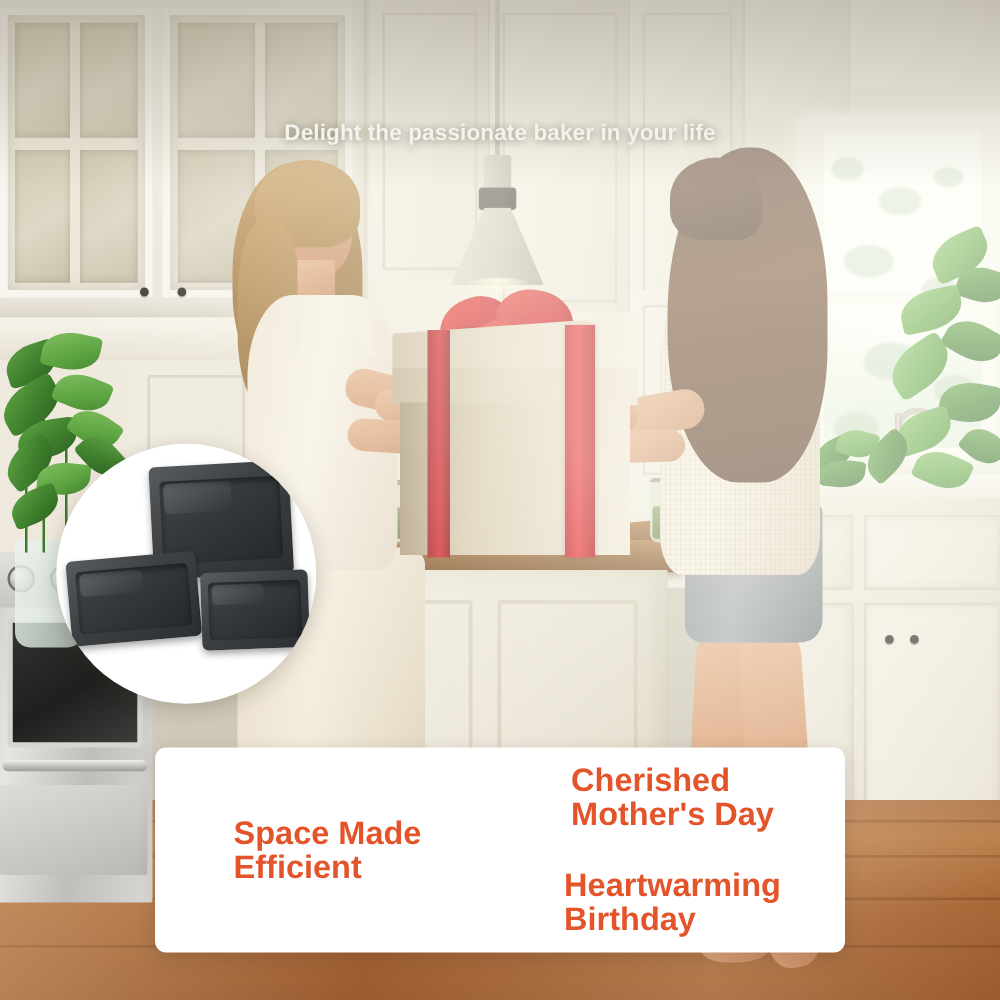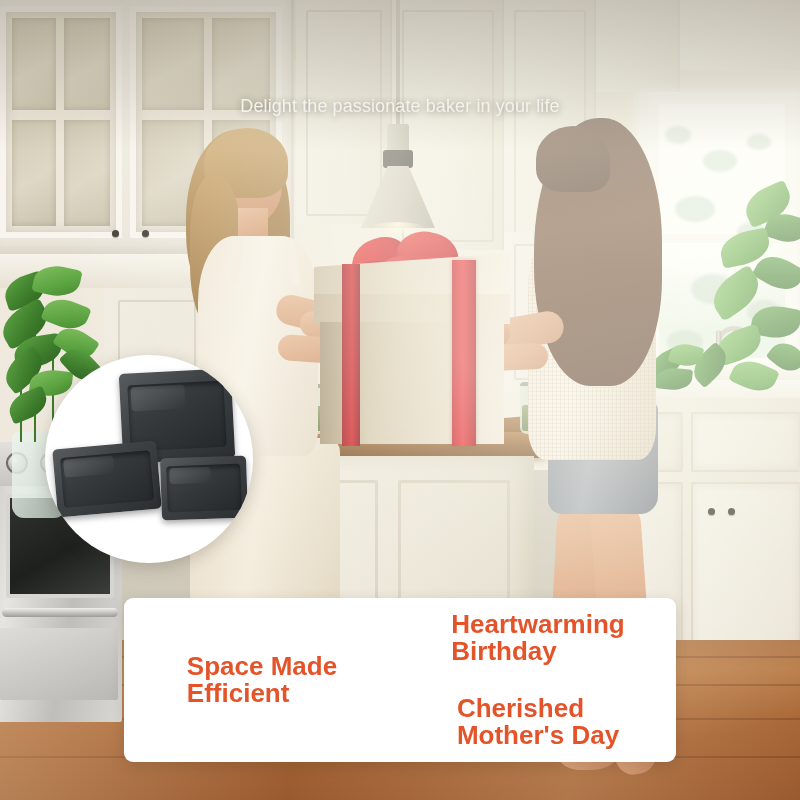--- a/index.html
+++ b/index.html
@@ -369,21 +369,21 @@
   .headline {
     position:absolute; left:0; top:44px; width:800px;
     text-align:center;
     font-size:38px; font-weight:bold; color:#ffffff;
     letter-spacing:-.6px;
     text-shadow:0 2px 9px rgba(60,52,36,.45);
   }
   .subhead {
     position:absolute; left:0; top:96px; width:800px;
     text-align:center;
-    font-size:18px; font-weight:400; color:#f4f2ec;
+    font-size:18px; font-weight:700; color:#f4f2ec;
     letter-spacing:.1px;
     text-shadow:0 1px 7px rgba(60,52,36,.48);
   }
 
   
   .inset {
     position:absolute; left:45px; top:355px; width:208px; height:208px;
     border-radius:50%;
     background:#ffffff;
     box-shadow:0 4px 16px rgba(60,50,35,.22);
@@ -660,20 +660,20 @@
       <div class="pan-gloss"></div>
     </div>
   </div>
 
   <div class="card">
     <div class="card-col">
       <div class="feature">Space Made
 Efficient</div>
     </div>
     <div class="card-col">
+      <div class="feature">Cherished
+Mother's Day</div>
       <div class="feature">Heartwarming
 Birthday</div>
-      <div class="feature">Cherished
-Mother's Day</div>
     </div>
   </div>
 
 </div>
 
 </body></html>

